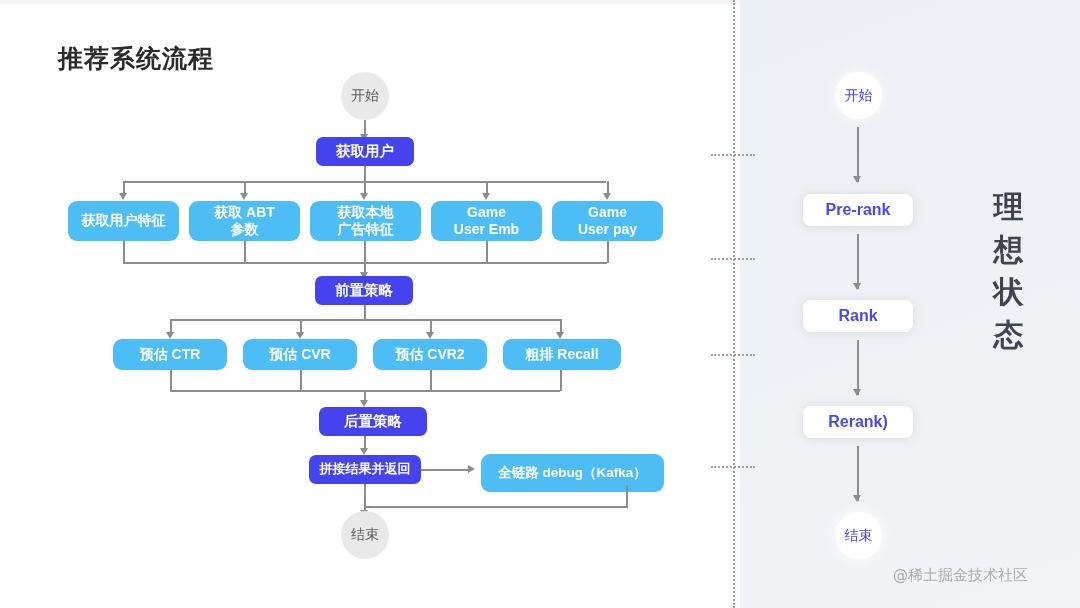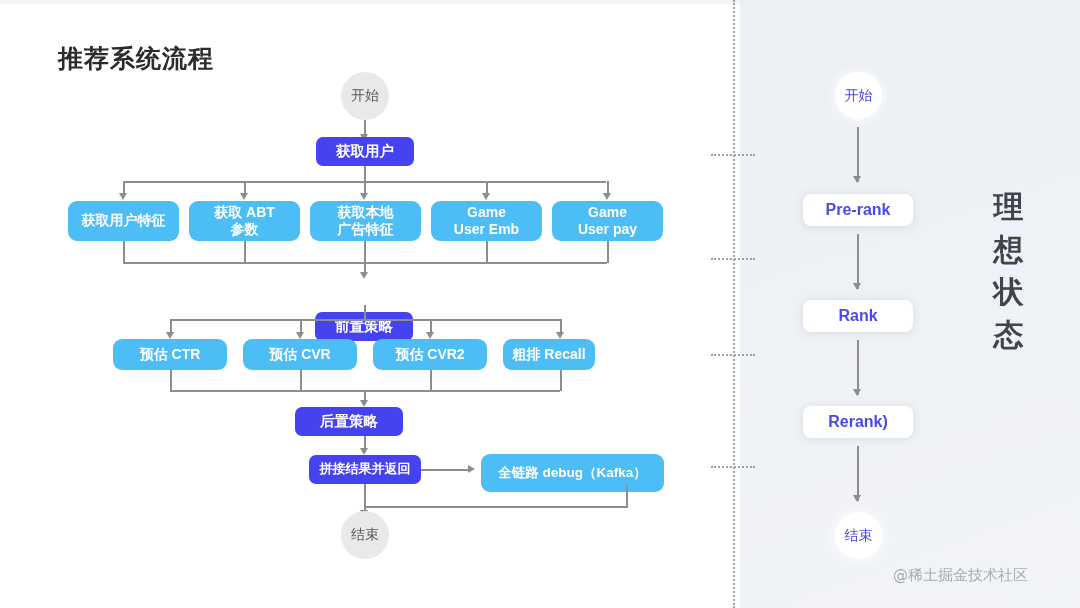--- a/index.html
+++ b/index.html
@@ -155,47 +155,47 @@
 
   <div class="vline" style="left:123px;top:241px;height:22px;"></div>
   <div class="vline" style="left:244px;top:241px;height:22px;"></div>
   <div class="vline" style="left:364px;top:241px;height:22px;"></div>
   <div class="vline" style="left:486px;top:241px;height:22px;"></div>
   <div class="vline" style="left:607px;top:241px;height:22px;"></div>
   <div class="hline" style="left:123px;top:262px;width:484px;"></div>
   <div class="vline" style="left:364px;top:262px;height:13px;"></div>
   <div class="arrow-down" style="left:360px;top:272px;"></div>
 
-  <div class="node node-purple" style="left:315px;top:276px;width:98px;height:29px;margin-top:36px;">前置策略</div>
+  <div class="node node-purple" style="left:315px;top:276px;width:98px;height:29px;">前置策略</div>
 
   <div class="vline" style="left:364px;top:305px;height:15px;"></div>
   <div class="hline" style="left:170px;top:319px;width:391px;"></div>
   <div class="vline" style="left:170px;top:319px;height:14px;"></div>
   <div class="vline" style="left:300px;top:319px;height:14px;"></div>
   <div class="vline" style="left:430px;top:319px;height:14px;"></div>
   <div class="vline" style="left:560px;top:319px;height:14px;"></div>
   <div class="arrow-down" style="left:166px;top:332px;"></div>
   <div class="arrow-down" style="left:296px;top:332px;"></div>
   <div class="arrow-down" style="left:426px;top:332px;"></div>
   <div class="arrow-down" style="left:556px;top:332px;"></div>
 
   <div class="node node-blue" style="left:243px;top:339px;width:114px;height:31px;">预估 CVR</div>
   <div class="node node-blue" style="left:113px;top:339px;width:114px;height:31px;">预估 CTR</div>
   <div class="node node-blue" style="left:373px;top:339px;width:114px;height:31px;">预估 CVR2</div>
-  <div class="node node-blue" style="left:503px;top:339px;width:92px;height:31px;">粗排 Recall</div>
+  <div class="node node-blue" style="left:503px;top:339px;width:118px;height:31px;">粗排 Recall</div>
 
   <div class="vline" style="left:170px;top:370px;height:21px;"></div>
   <div class="vline" style="left:300px;top:370px;height:21px;"></div>
   <div class="vline" style="left:430px;top:370px;height:21px;"></div>
   <div class="vline" style="left:560px;top:370px;height:21px;"></div>
   <div class="hline" style="left:170px;top:390px;width:390px;"></div>
   <div class="vline" style="left:364px;top:390px;height:13px;"></div>
   <div class="arrow-down" style="left:360px;top:400px;"></div>
 
-  <div class="node node-purple" style="left:295px;top:407px;width:108px;height:29px;">后置策略</div>
+  <div class="node node-purple" style="left:319px;top:407px;width:108px;height:29px;">后置策略</div>
 
   <div class="vline" style="left:364px;top:436px;height:13px;"></div>
   <div class="arrow-down" style="left:360px;top:448px;"></div>
 
   <div class="node node-purple" style="left:309px;top:455px;width:112px;height:29px;font-size:13px;">拼接结果并返回</div>
 
   <div class="hline" style="left:421px;top:469px;width:48px;"></div>
   <div class="arrow-right" style="left:468px;top:465px;"></div>
 
   <div class="node node-blue" style="left:481px;top:454px;width:183px;height:38px;font-size:13.5px;">全链路 debug（Kafka）</div>

